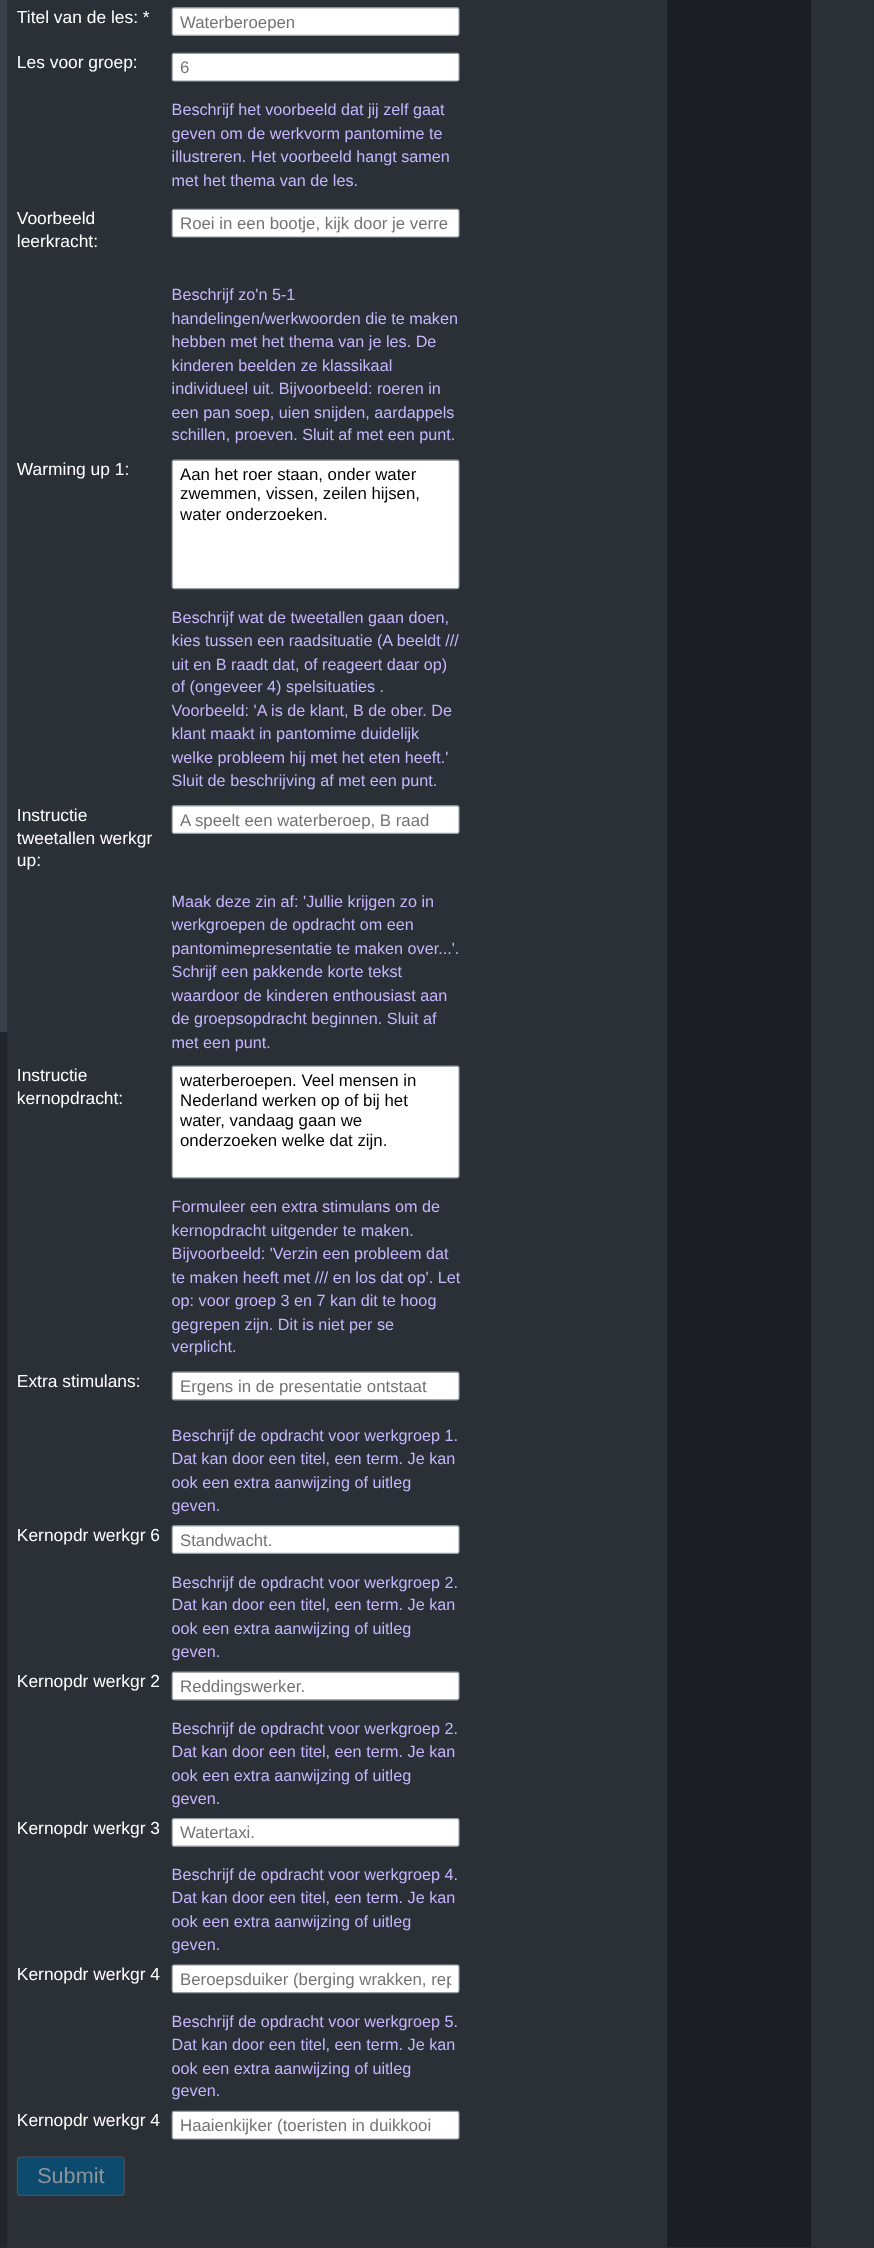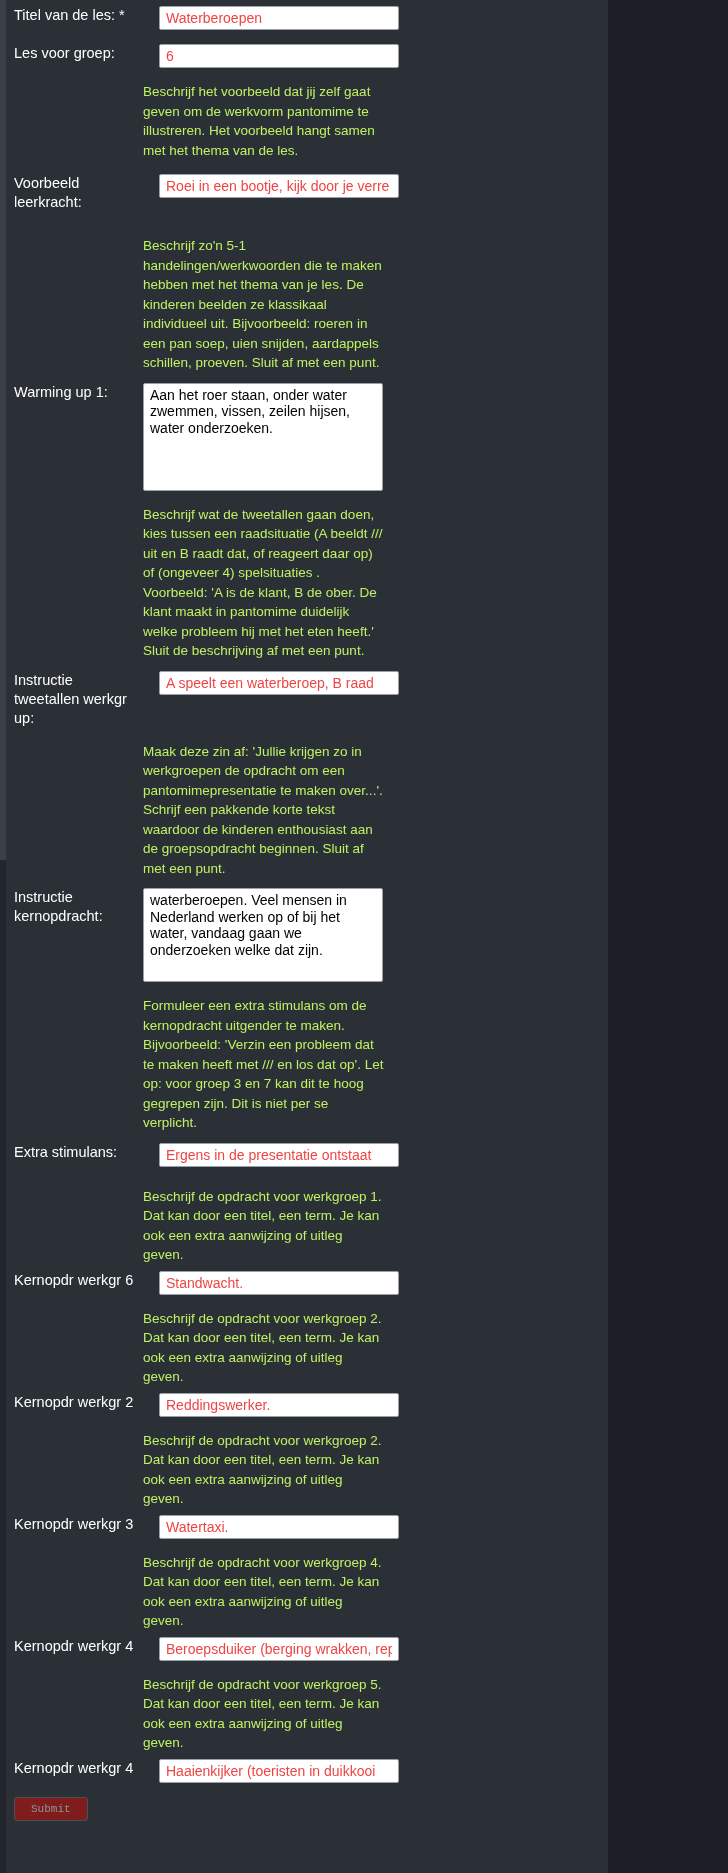--- a/index.html
+++ b/index.html
@@ -9,21 +9,21 @@
     background: #2b2f36;
   }
   body {
     width: 728px;
     min-height: 1873px;
     font-family: "Liberation Sans", sans-serif;
     color: #ffffff;
     position: relative;
   }
   .page {
-    width: 728px;
+    width: 676px;
     min-height: 1873px;
     background: #2b2f36;
     position: relative;
     overflow: hidden;
   }
   
   .right-gutter {
     position: absolute;
     top: 0;
     right: 0;
@@ -71,66 +71,65 @@
   .field {
     flex: 1 1 auto;
     padding-right: 10px;
   }
   input.txt {
     width: 240px;
     height: 24px;
     padding: 2px 6px;
     font-family: "Liberation Sans", sans-serif;
     font-size: 14px;
-    color: #ef4444;
+    color: #737373;
     background: #ffffff;
     border: 1px solid #9aa0a6;
     border-radius: 2px;
     outline: none;
     display: block;
-    margin-left: 16px;
   }
   textarea.txt {
     width: 240px;
     padding: 3px 6px;
     font-family: "Liberation Sans", sans-serif;
     font-size: 14px;
     line-height: 16.5px;
     color: #000000;
     background: #ffffff;
     border: 1px solid #9aa0a6;
     border-radius: 2px;
     outline: none;
     resize: none;
     display: block;
     overflow: hidden;
   }
   .help {
     font-size: 13.5px;
     line-height: 19.5px;
-    color: #bef264;
+    color: #c4b5fd;
     width: 243px;
     margin: 0;
   }
   .help-row {
     display: flex;
   }
   .help-row .label { visibility: hidden; }
   .spacer-sm { height: 10px; }
   .spacer-xs { height: 6px; }
   .spacer-md { height: 14px; }
   .submit-wrap {
     padding-left: 14px;
     padding-top: 14px;
   }
   button.submit {
-    font-family: Liberation Mono, monospace;
-    font-size: 11px;
+    font-family: Liberation Sans, sans-serif;
+    font-size: 18px;
     color: #8f949b;
-    background: #7f1d1d;
+    background: #0c4a6e;
     border: 1px solid #4b5058;
     border-radius: 3px;
     padding: 5px 16px;
     cursor: default;
   }
 </style>
 </head>
 <body>
 
 <div class="page">

